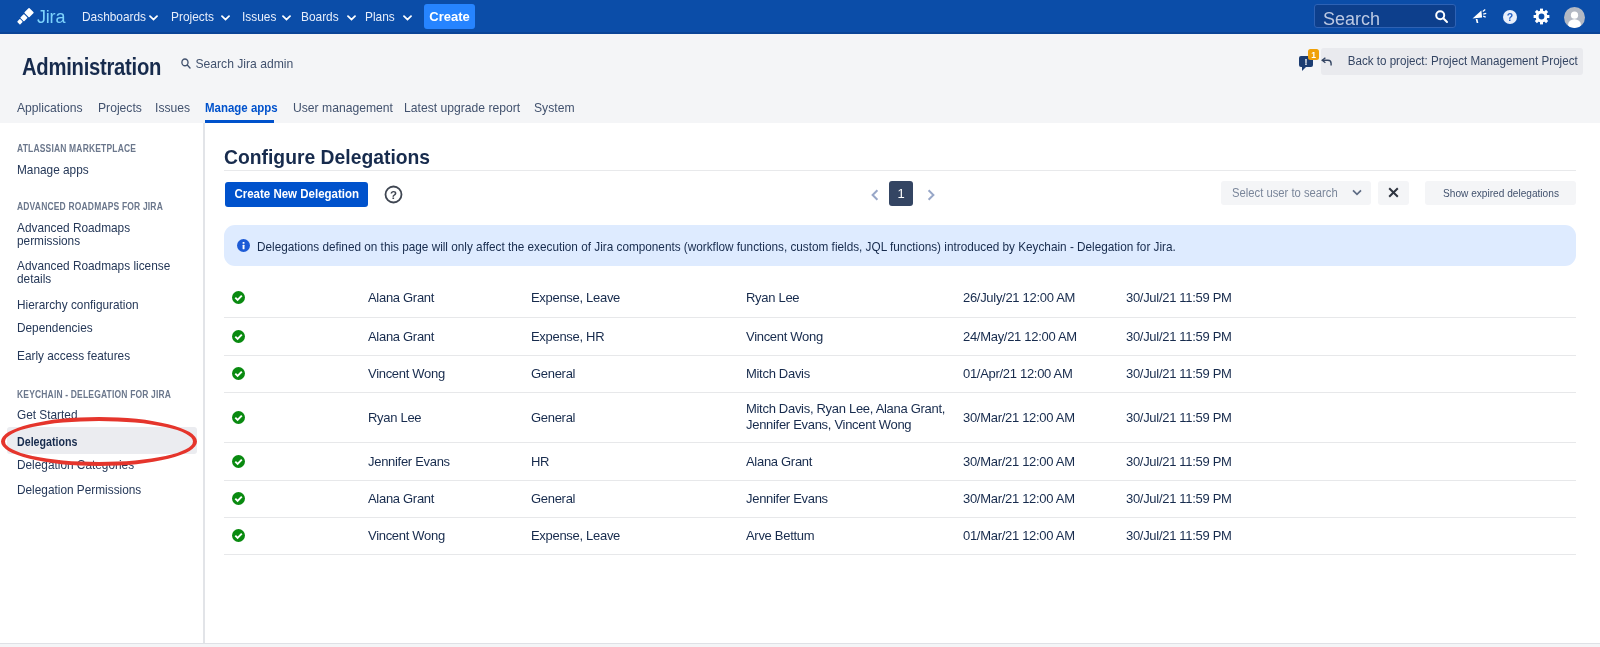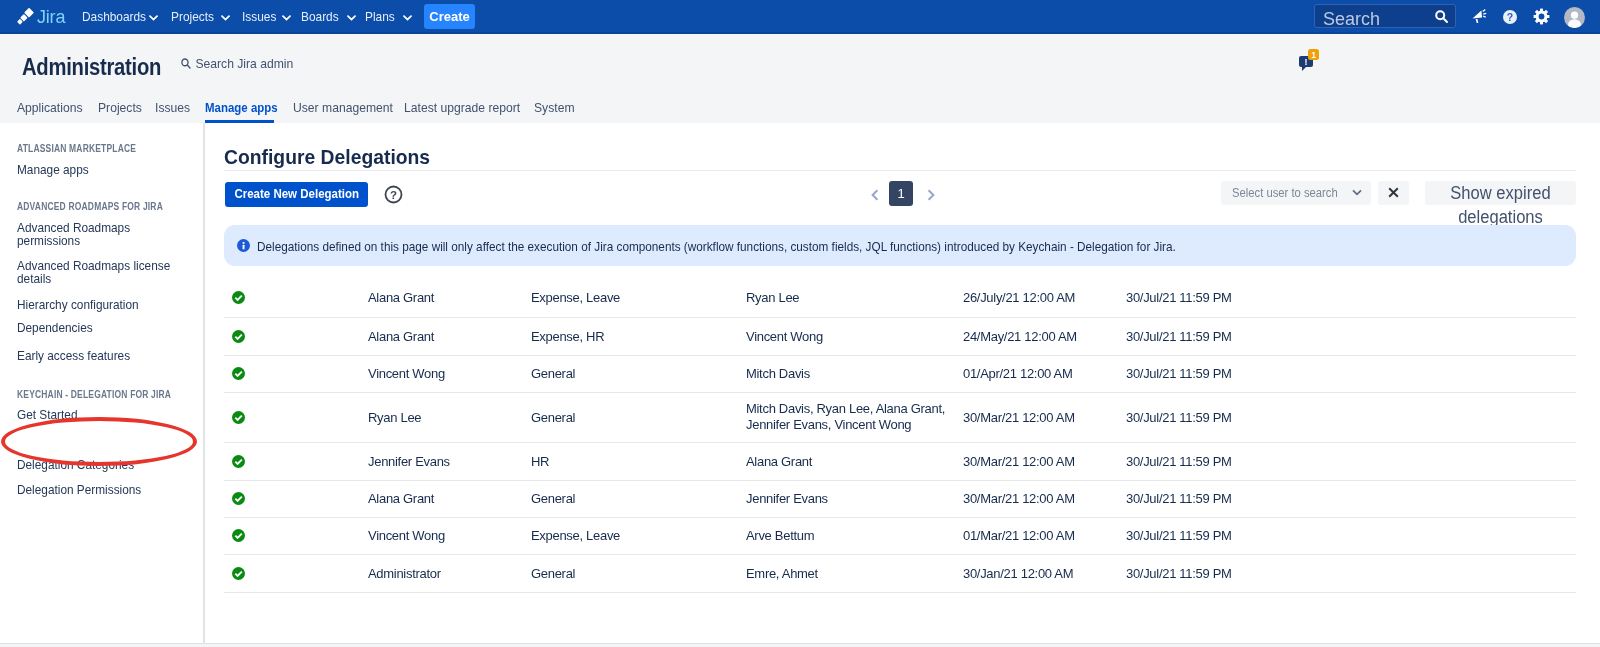--- a/index.html
+++ b/index.html
@@ -43,21 +43,21 @@
 #newbtn { position:absolute; left:20px; top:59px; width:143px; height:25px; background:#0052CC; border-radius:3px; color:#fff; font-size:12.5px; font-weight:700; text-align:center; line-height:25px; }
 #helpq { position:absolute; left:179px; top:62px; }
 #pgprev { position:absolute; left:666px; top:66px; }
 #pgnext { position:absolute; left:722px; top:66px; }
 #pg1 { position:absolute; left:684px; top:58px; width:24px; height:25px; background:#344563; border-radius:3px; color:#fff; font-size:13px; text-align:center; line-height:25px; }
 #seluser { position:absolute; left:1016px; top:58px; width:150px; height:24px; background:#F4F5F7; border-radius:3px; font-size:12.5px; color:#7A869A; line-height:24px; }
 #seluser span { margin-left:11px; display:inline-block; transform:scaleX(0.9); transform-origin:0 50%; }
 #seluser svg { position:absolute; right:9px; top:8px; }
 #xbtn { position:absolute; left:1173px; top:58px; width:31px; height:24px; background:#F4F5F7; border-radius:3px; text-align:center; }
 #xbtn svg { margin-top:6px; }
-#showexp { position:absolute; left:1220px; top:58px; width:151px; height:24px; background:#F4F5F7; border-radius:3px; font-size:18px; color:#42526E; text-align:center; line-height:24px; }
+#showexp { position:absolute; left:1220px; top:58px; width:151px; height:24px; background:#F4F5F7; border-radius:3px; font-size:11px; color:#42526E; text-align:center; line-height:24px; }
 #showexp span { display:inline-block; transform:scaleX(0.92); }
 #newbtn span { display:inline-block; transform:scaleX(0.92); }
 #backbtn > span { display:inline-block; transform:scaleX(0.93); }
 #banner { position:absolute; left:19px; top:102px; width:1352px; height:41px; background:#DEEBFF; border-radius:11px; }
 #banner svg { position:absolute; left:13px; top:14px; }
 #banner .btext { position:absolute; left:33px; top:14px; font-size:13px; color:#172B4D; transform:scaleX(0.905); transform-origin:0 50%; white-space:nowrap; }
 
 
 #dtable { position:absolute; left:19px; top:156px; width:1352px; border-collapse:collapse; table-layout:fixed; }
 #dtable th { font-size:12px; font-weight:400; color:#5E6C84; text-align:left; padding:0 0 0 8px; border-top:1px solid #ECEDEF; border-bottom:1px solid #DDDFE3; height:35px; padding-top:5px; }
@@ -172,20 +172,24 @@
         <line x1="7" y1="7" x2="10" y2="10" stroke="#42526E" stroke-width="1.5" stroke-linecap="round"></line>
       </svg>Search Jira admin</div>
 
   <svg class="abs" style="left:1297px; top:14px;" width="28" height="26" viewBox="0 0 28 26">
     <rect x="2" y="8" width="14" height="11" rx="2" fill="#1C3D72"></rect>
     <path d="M5 18 L5 23 L10 18 Z" fill="#1C3D72"></path>
     <text x="9" y="17" font-size="9" font-weight="bold" fill="#fff" text-anchor="middle" font-family="Liberation Sans">!</text>
     <rect x="11" y="1" width="11" height="11" rx="2.5" fill="#F0A109"></rect>
     <text x="16.5" y="9.6" font-size="8.5" font-weight="bold" fill="#fff" text-anchor="middle" font-family="Liberation Sans">1</text>
   </svg>
+  <div id="backbtn"><svg style="vertical-align:-1px; margin-right:7px;" width="11" height="9" viewBox="0 0 11 9">
+        <path d="M4.4 0.8 L1.2 3.3 L4.4 5.8" fill="none" stroke="#344563" stroke-width="1.4"></path>
+        <path d="M1.7 3.3 L6.9 3.3 C8.9 3.3 10.1 4.6 10.1 6.4 L10.1 8.4" fill="none" stroke="#344563" stroke-width="1.4"></path>
+      </svg><span>Back to project: Project Management Project</span></div>
   <div class="tab" style="left:17px;">Applications</div>
   <div class="tab" style="left:98px;">Projects</div>
   <div class="tab" style="left:155px;">Issues</div>
   <div class="tab" id="tabactive" style="left:205px;">Manage apps</div>
   <div class="tab" style="left:293px;">User management</div>
   <div class="tab" style="left:404px;">Latest upgrade report</div>
   <div class="tab" style="left:534px;">System</div>
   <div id="tabunderline"></div>
 </div>
 
@@ -193,20 +197,23 @@
   <div class="shead" style="top:20px;">ATLASSIAN MARKETPLACE</div>
   <div class="sitem" style="top:41px;">Manage apps</div>
   <div class="shead" style="top:78px;">ADVANCED ROADMAPS FOR JIRA</div>
   <div class="sitem" style="top:99px;">Advanced Roadmaps permissions</div>
   <div class="sitem" style="top:137px;">Advanced Roadmaps license details</div>
   <div class="sitem" style="top:176px;">Hierarchy configuration</div>
   <div class="sitem" style="top:199px;">Dependencies</div>
   <div class="sitem" style="top:227px;">Early access features</div>
   <div class="shead" style="top:266px;">KEYCHAIN - DELEGATION FOR JIRA</div>
   <div class="sitem" style="top:286px;">Get Started</div>
+  <div id="seldeleg">
+      <span>Delegations</span>
+    </div>
   <div class="sitem" style="top:336px;">Delegation Categories</div>
   <div class="sitem" style="top:361px;">Delegation Permissions</div>
 </div>
 <div id="redellipse"></div>
 
 <div id="content">
   <div id="ctitle">Configure Delegations</div>
   <div id="cdivider"></div>
   <div id="newbtn"><span>Create New Delegation</span></div>
   <svg id="helpq" width="19" height="19" viewBox="0 0 19 19">
@@ -347,32 +354,17 @@
             </svg>
           </td>
           <td>Vincent Wong</td>
           <td>Expense, Leave</td>
           <td>Arve Bettum</td>
           <td>01/Mar/21 12:00 AM</td>
           <td>30/Jul/21 11:59 PM</td>
           <td></td>
           <td></td>
         </tr>
-    <tr class="r">
-          <td class="ck">
-            <svg width="13" height="13" viewBox="0 0 13 13" style="display:block">
-              <circle cx="6.5" cy="6.5" r="6.5" fill="#098A10"></circle>
-              <path d="M3.3 6.7 L5.6 9 L9.8 4.6" fill="none" stroke="#fff" stroke-width="1.9"></path>
-            </svg>
-          </td>
-          <td>Administrator</td>
-          <td>General</td>
-          <td>Emre, Ahmet</td>
-          <td>30/Jan/21 12:00 AM</td>
-          <td>30/Jul/21 11:59 PM</td>
-          <td></td>
-          <td></td>
-        </tr>
   </tbody>
     </table>
 </div>
 
 <div id="footer"></div>
 
 </body></html>

